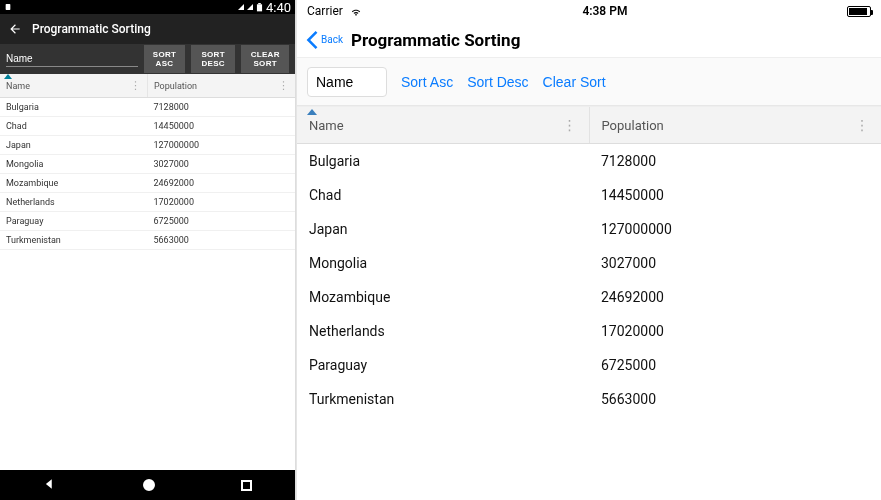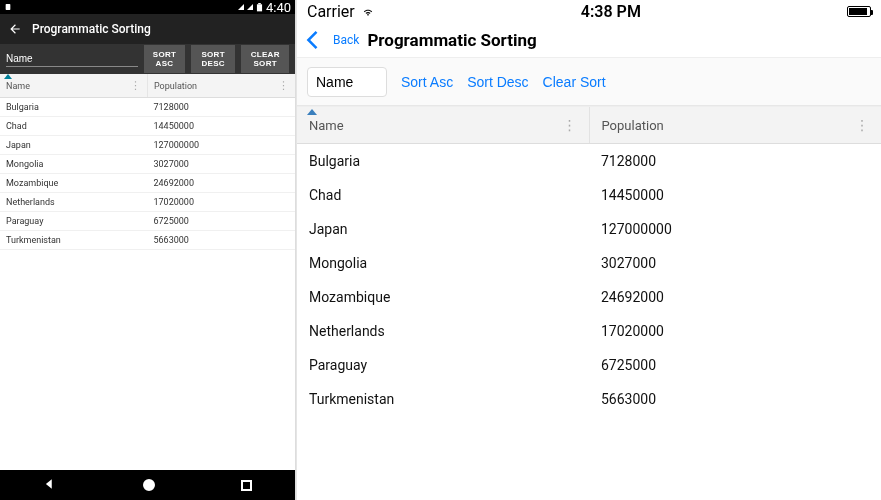--- a/index.html
+++ b/index.html
@@ -90,36 +90,36 @@
   
   .ios {
     flex:1; height:500px; background:#fff;
     display:flex; flex-direction:column;
     color:#222; font-size:13px;
     border-left:1px solid #e5e5e5;
     position:relative;
   }
   .ios .statusbar {
     height:22px; display:flex; align-items:center; justify-content:space-between;
-    padding:0 10px; font-size:16px; font-weight:600; color:#000;
+    padding:0 10px; font-size:12px; font-weight:600; color:#000;
   }
   .ios .statusbar .left{display:flex;align-items:center;gap:6px;font-weight:400;}
   .ios .statusbar .wifi svg{width:14px;height:14px;fill:#000;display:block;}
   .ios .statusbar .battery {
     width:24px;height:11px;border:1px solid #000;border-radius:2px;position:relative;
     display:inline-block;
   }
   .ios .statusbar .battery::after{content:"";position:absolute;right:-3px;top:3px;width:2px;height:5px;background:#000;border-radius:0 1px 1px 0;}
   .ios .statusbar .battery .fill{position:absolute;left:1px;top:1px;bottom:1px;width:80%;background:#000;}
   .ios .navhead {
     height:36px; display:flex; align-items:center; padding:0 8px; gap:4px;
     border-bottom:1px solid #eee;
   }
   .ios .navhead .back {
-    display:flex; align-items:center; color:#0a7cff; font-size:12px; gap:14px; cursor:pointer;
+    display:flex; align-items:center; color:#0a7cff; font-size:10px; gap:2px; cursor:pointer;
   }
   .ios .navhead .back svg{width:14px;height:18px;fill:#0a7cff;}
   .ios .navhead .title {
     font-size:17px; font-weight:700; color:#000; margin-left:4px;
   }
   .ios .toolbar {
     height:48px; display:flex; align-items:center; gap:14px; padding:0 10px;
     background:#fafafa; border-bottom:1px solid #e7e7e7;
   }
   .ios .toolbar .field {

